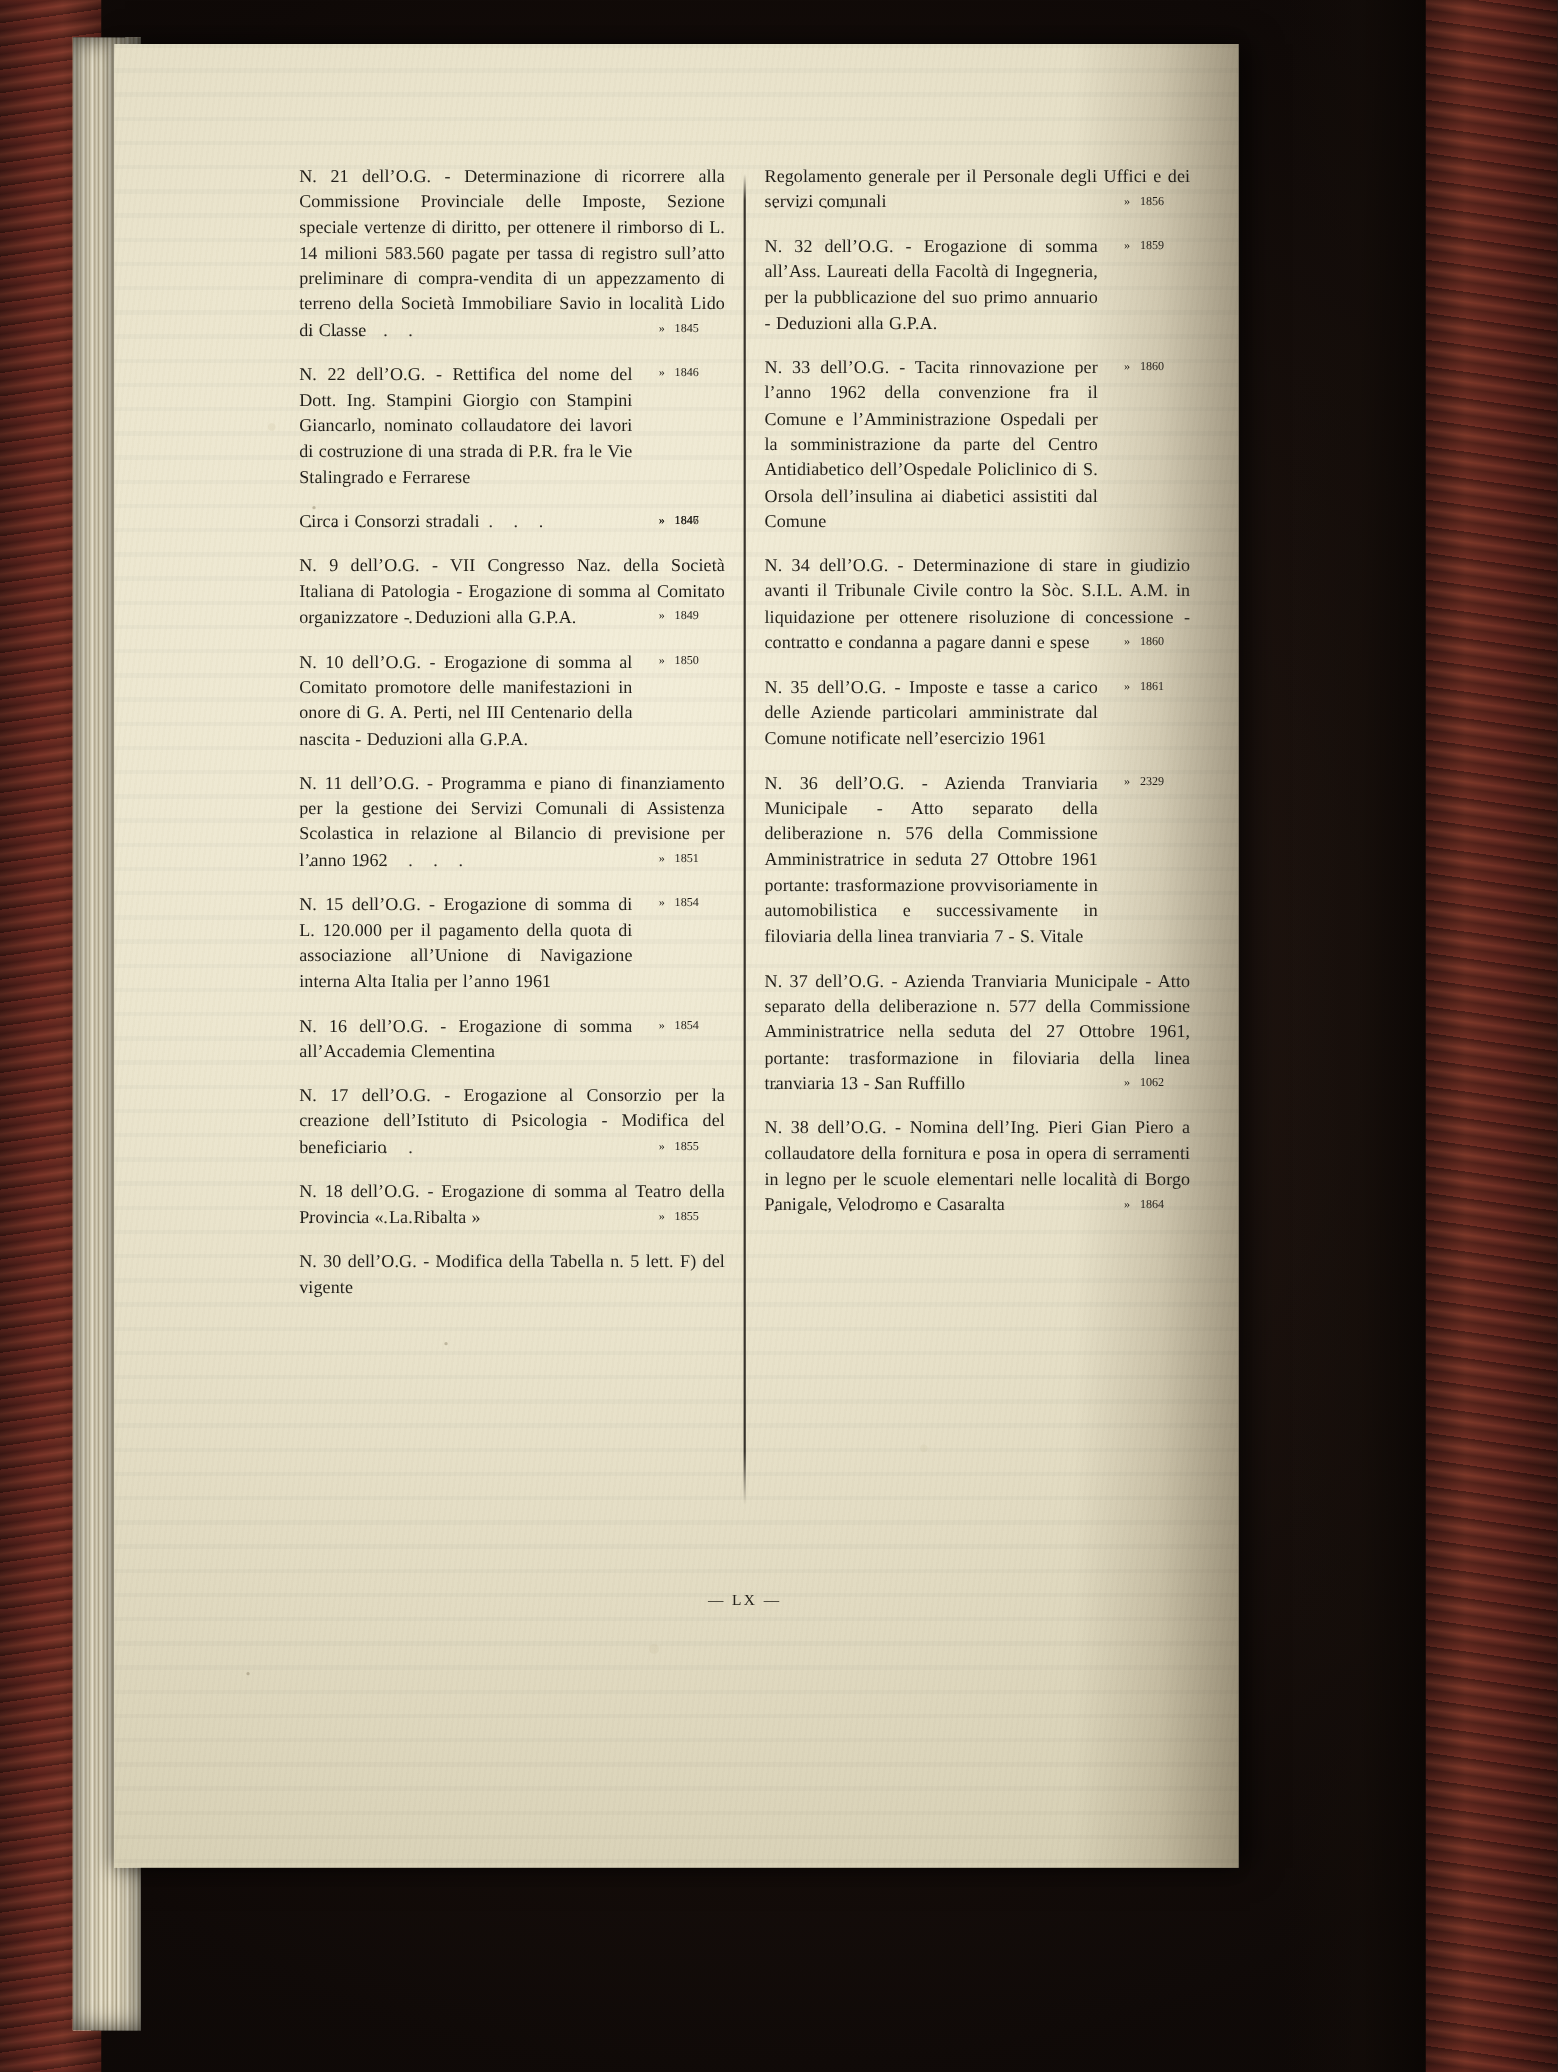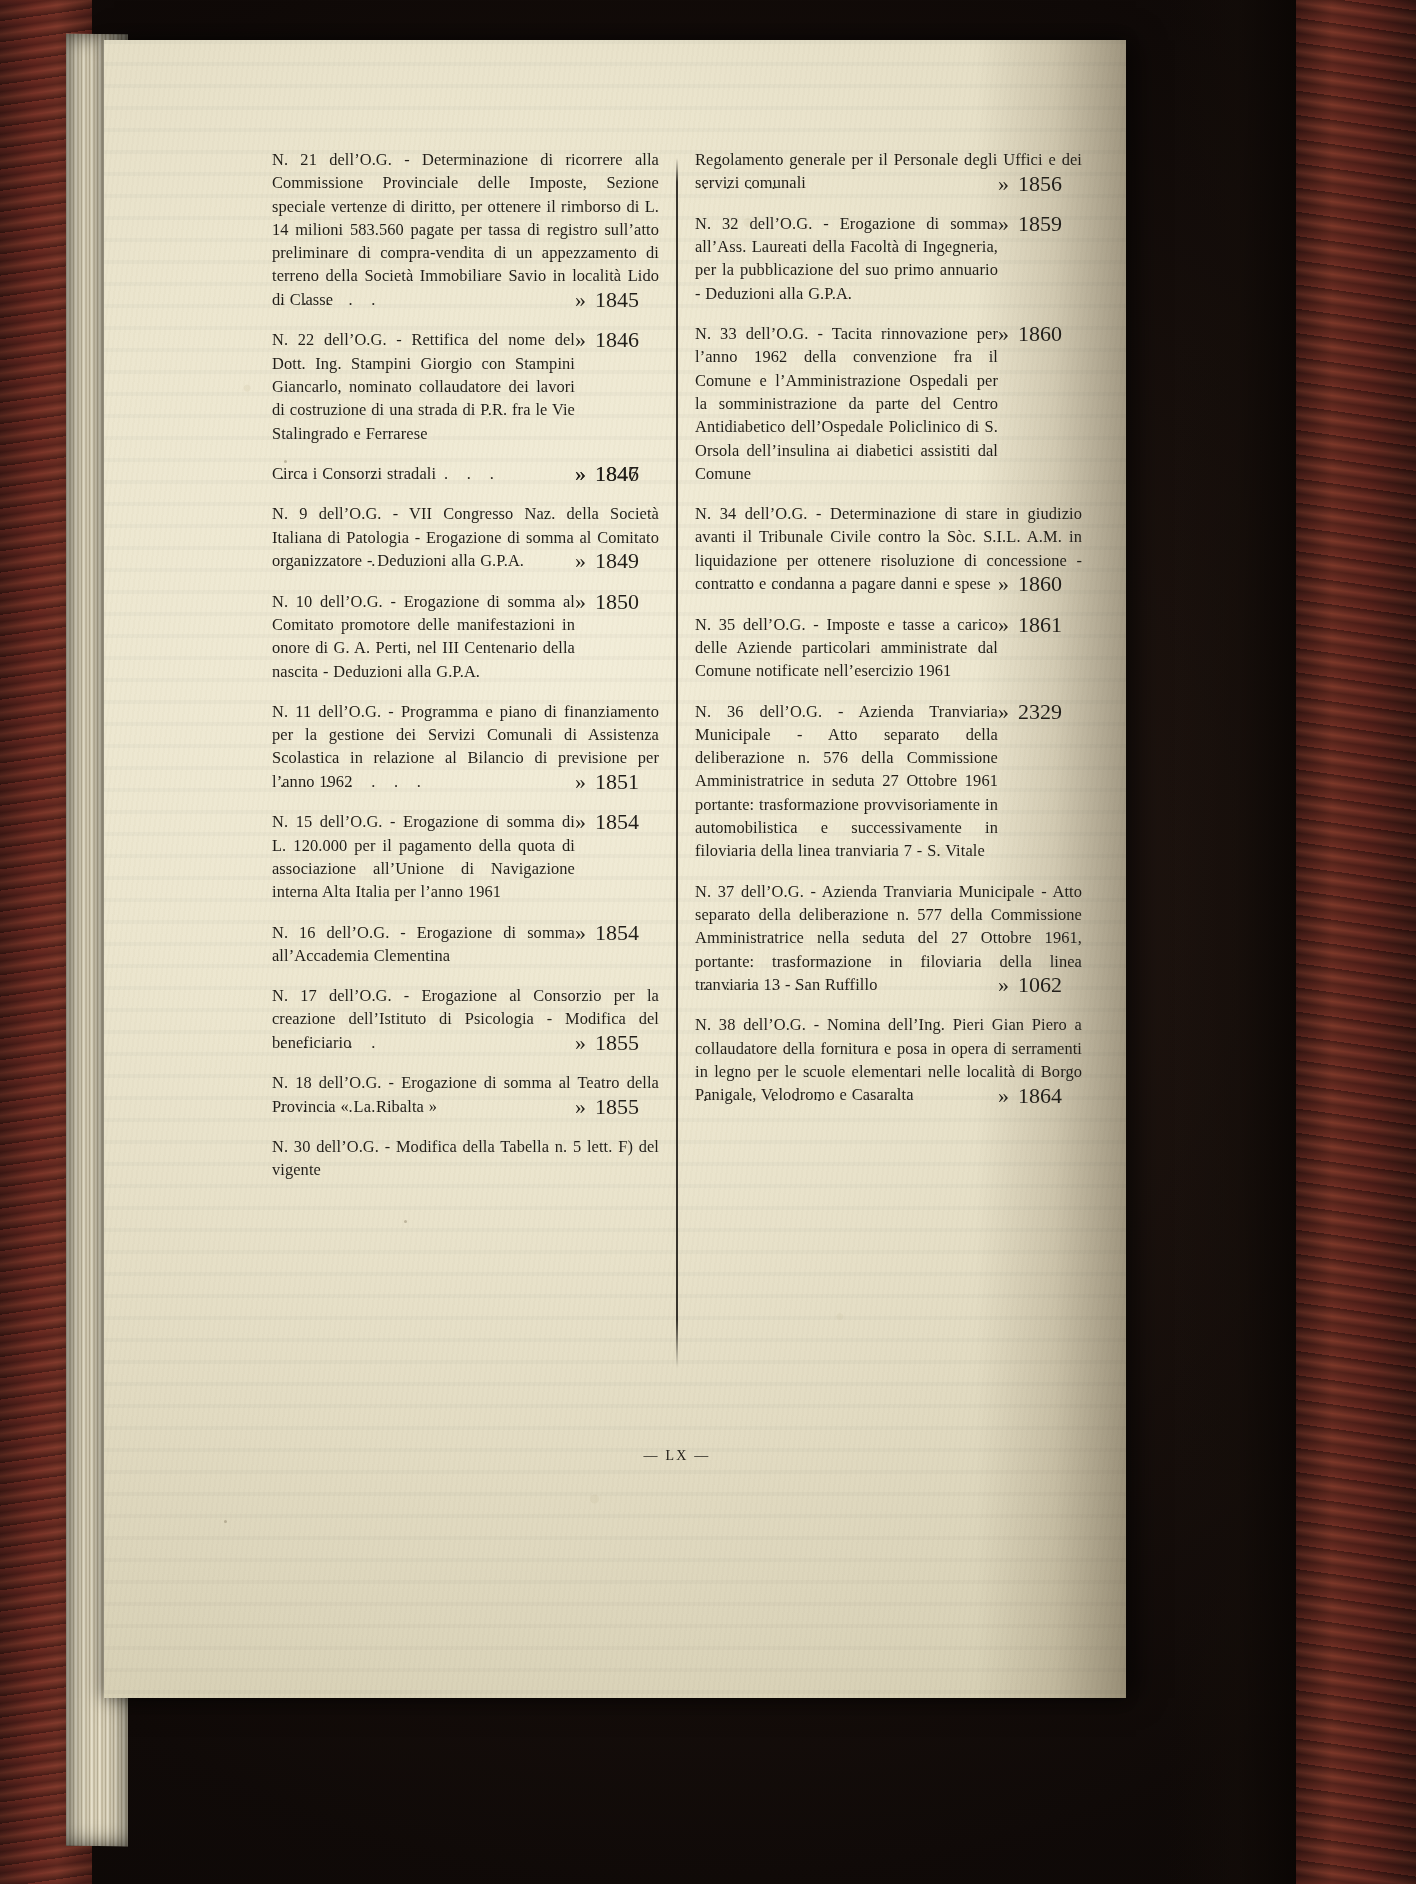--- a/index.html
+++ b/index.html
@@ -118,23 +118,23 @@
     font-size:16.4px;
     line-height:23.3px;
     text-align:justify;
     text-align-last:left;
     letter-spacing:.1px;
     word-spacing:.6px;
     color:#211e19;
   }
   .entry .num{
     flex:0 0 84px;
-    font-size:22px;
+    font-size:11px;
     line-height:23.3px;
-    text-align:left;
+    text-align:center;
     white-space:nowrap;
     color:#211e19;
   }
   .entry .num .guil{ margin-right:9px; }
 
   
   .entry .lastline{
     display:flex;
     align-items:baseline;
   }

